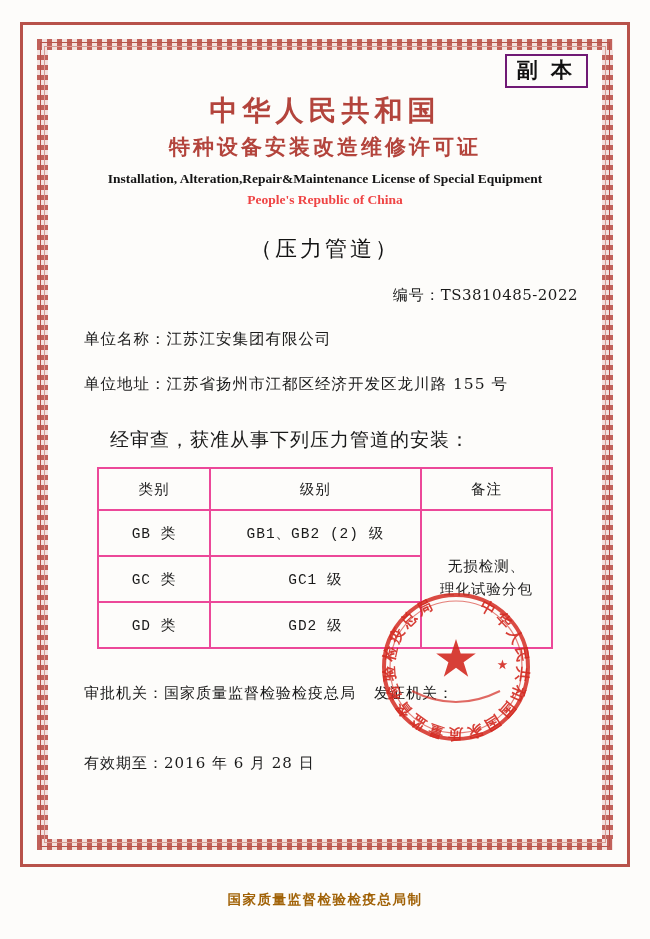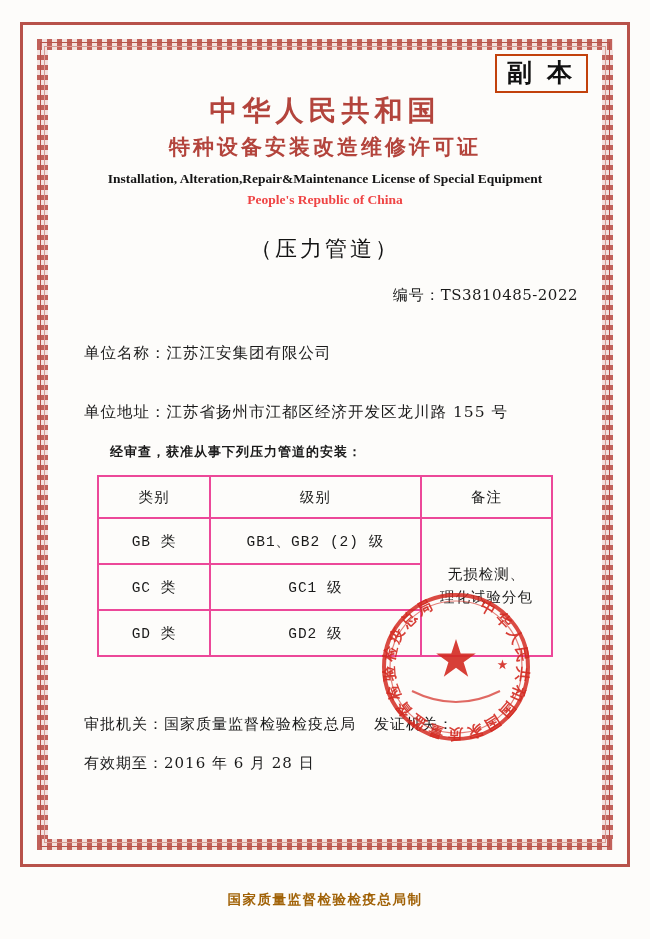--- a/index.html
+++ b/index.html
@@ -72,28 +72,28 @@
     top: 54px;
     right: 58px;
     bottom: 100px;
   }
 
   
   .copy-badge {
     position: absolute;
     right: 4px;
     top: 0px;
-    border: 2px solid #c2410c;
+    border: 2px solid #701a75;
     padding: 2px 10px 4px 10px;
-    font-size: 25px;
+    font-size: 21px;
     font-weight: bold;
     letter-spacing: 4px;
     line-height: 1.15;
     color: #111;
-    font-family: Liberation Sans, sans-serif;
+    font-family: Liberation Serif, serif;
   }
 
   .title-block {
     padding-top: 38px;
     text-align: center;
   }
   .title-cn1 {
     font-size: 28px;
     font-weight: bold;
     color: #b3443c;
@@ -140,37 +140,36 @@
     font-size: 15px;
     letter-spacing: 1px;
     font-family: "DejaVu Serif", serif;
   }
   .serial-value {
     font-family: "DejaVu Serif", serif;
     letter-spacing: 0.5px;
   }
 
   .field-row {
-    margin-top: 38px;
+    margin-top: 24px;
     font-size: 15.5px;
     padding-left: 26px;
     letter-spacing: 1px;
     font-family: "DejaVu Serif", serif;
   }
   .field-row .label { letter-spacing: 1px; }
   .field-row .value { letter-spacing: 1px; }
   .field-row.first { }
 
   .scope-line {
-    margin-top: 20px;
+    margin-top: 32px;
     padding-left: 52px;
-    font-size: 13px;
-    letter-spacing: 1px;
-    font-family: "DejaVu Serif", serif;
-    font-weight: bold;
+    font-size: 19px;
+    letter-spacing: 1px;
+    font-family: "DejaVu Serif", serif;
   }
 
   
   table.cert-table {
     margin: 14px auto 0 auto;
     width: 456px;
     border-collapse: collapse;
     font-size: 14.5px;
     font-family: "DejaVu Serif", serif;
   }
@@ -201,20 +200,21 @@
     display: flex;
     align-items: flex-end;
     font-size: 15px;
     letter-spacing: 1px;
     margin-bottom: 20px;
     font-family: "DejaVu Serif", serif;
   }
   .footer-col-left {
     width: 290px;
     white-space: nowrap;
+    margin-top: 31px;
   }
   .footer-col-right {
     white-space: nowrap;
   }
   .date-value {
     font-family: "DejaVu Serif", serif;
     letter-spacing: 1px;
   }
 
   

